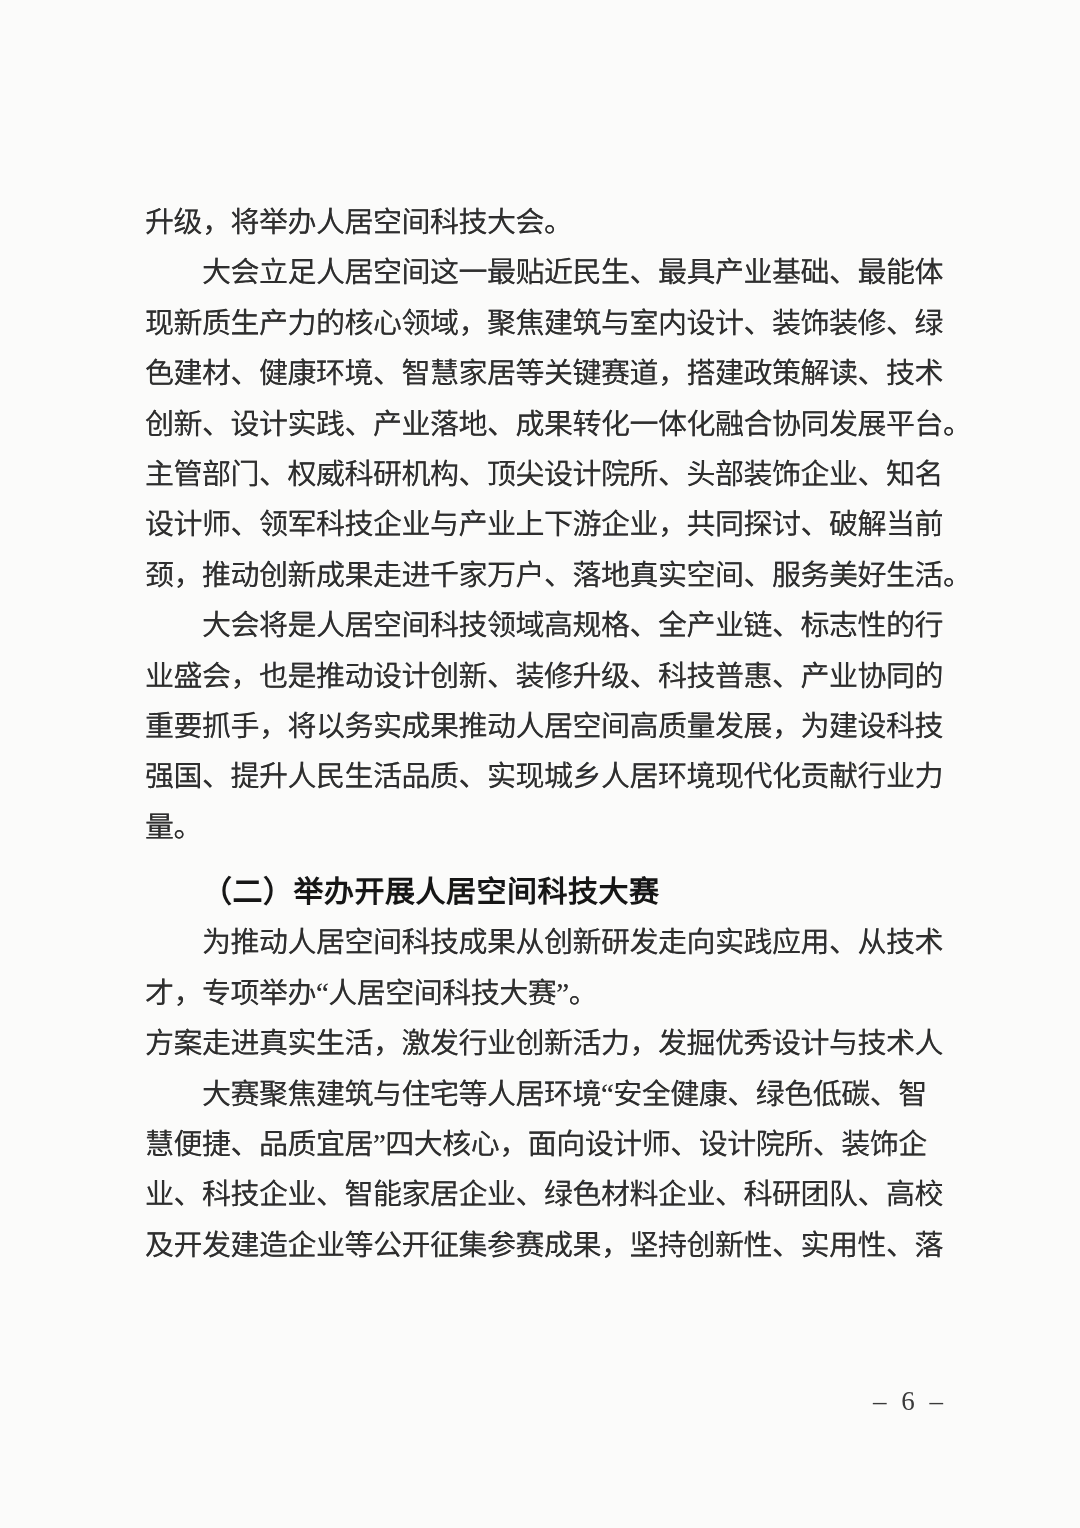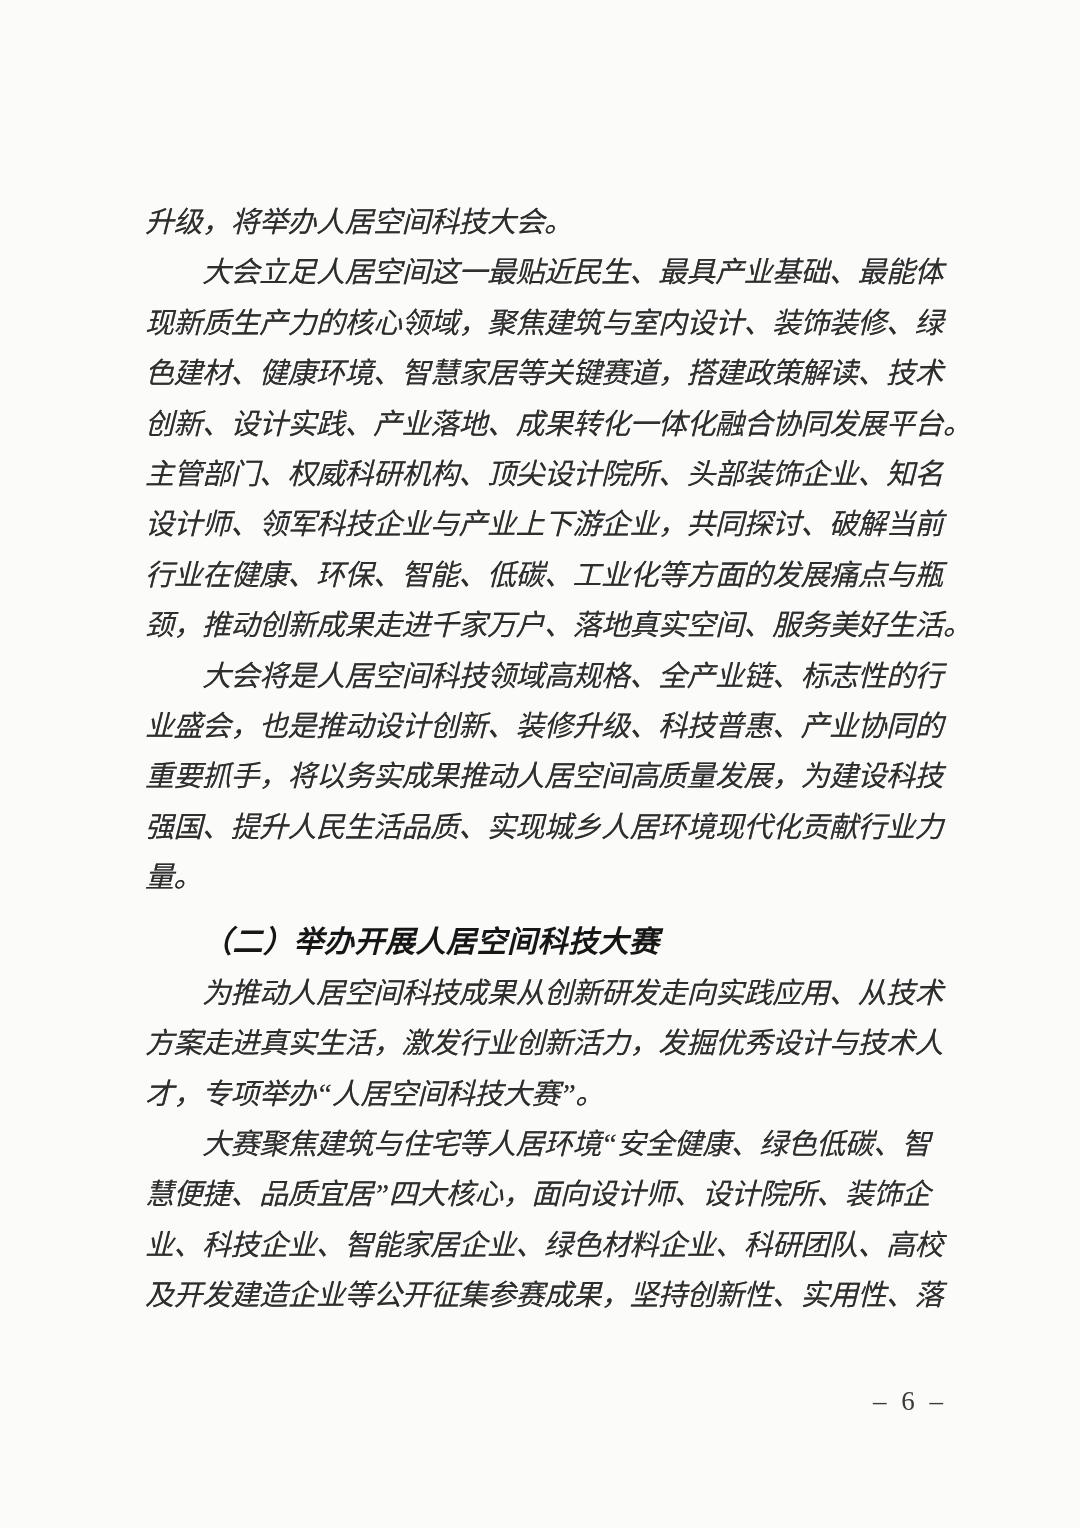--- a/index.html
+++ b/index.html
@@ -24,21 +24,20 @@
     width: 810px;
   }
   .line {
     height: 50.4px;
     line-height: 50.4px;
     font-size: 29px;
     letter-spacing: -0.5px;
     white-space: nowrap;
     color: #2e2e2e;
     text-shadow: 0 0 0.6px rgba(70,70,70,0.75);
-    font-style: italic;
   }
   .line.indent {
     padding-left: 57px;
   }
   .line.heading {
     font-family: "Liberation Sans", "DejaVu Sans", sans-serif;
     font-weight: 700;
     color: #161616;
     font-size: 30px;
     letter-spacing: 0.5px;
@@ -61,30 +60,29 @@
 
 <div class="page">
   <main class="text-block">
       <div class="line">升级，将举办人居空间科技大会。</div>
       <div class="line indent">大会立足人居空间这一最贴近民生、最具产业基础、最能体</div>
       <div class="line">现新质生产力的核心领域，聚焦建筑与室内设计、装饰装修、绿</div>
       <div class="line">色建材、健康环境、智慧家居等关键赛道，搭建政策解读、技术</div>
       <div class="line">创新、设计实践、产业落地、成果转化一体化融合协同发展平台。</div>
       <div class="line">主管部门、权威科研机构、顶尖设计院所、头部装饰企业、知名</div>
       <div class="line">设计师、领军科技企业与产业上下游企业，共同探讨、破解当前</div>
-      <div class="line">行业在健康、环保、智能、低碳、工业化等方面的发展痛点与瓶</div>
       <div class="line">颈，推动创新成果走进千家万户、落地真实空间、服务美好生活。</div>
       <div class="line indent">大会将是人居空间科技领域高规格、全产业链、标志性的行</div>
       <div class="line">业盛会，也是推动设计创新、装修升级、科技普惠、产业协同的</div>
       <div class="line">重要抓手，将以务实成果推动人居空间高质量发展，为建设科技</div>
       <div class="line">强国、提升人民生活品质、实现城乡人居环境现代化贡献行业力</div>
       <div class="line">量。</div>
       <div class="line heading indent">（二）举办开展人居空间科技大赛</div>
       <div class="line indent">为推动人居空间科技成果从创新研发走向实践应用、从技术</div>
+      <div class="line">才，专项举办“人居空间科技大赛”。</div>
       <div class="line">方案走进真实生活，激发行业创新活力，发掘优秀设计与技术人</div>
-      <div class="line">才，专项举办“人居空间科技大赛”。</div>
       <div class="line indent">大赛聚焦建筑与住宅等人居环境“安全健康、绿色低碳、智</div>
       <div class="line">慧便捷、品质宜居”四大核心，面向设计师、设计院所、装饰企</div>
       <div class="line">业、科技企业、智能家居企业、绿色材料企业、科研团队、高校</div>
       <div class="line">及开发建造企业等公开征集参赛成果，坚持创新性、实用性、落</div>
     </main>
   <div class="page-number">– 6 –</div>
 </div>
 
 </body></html>

